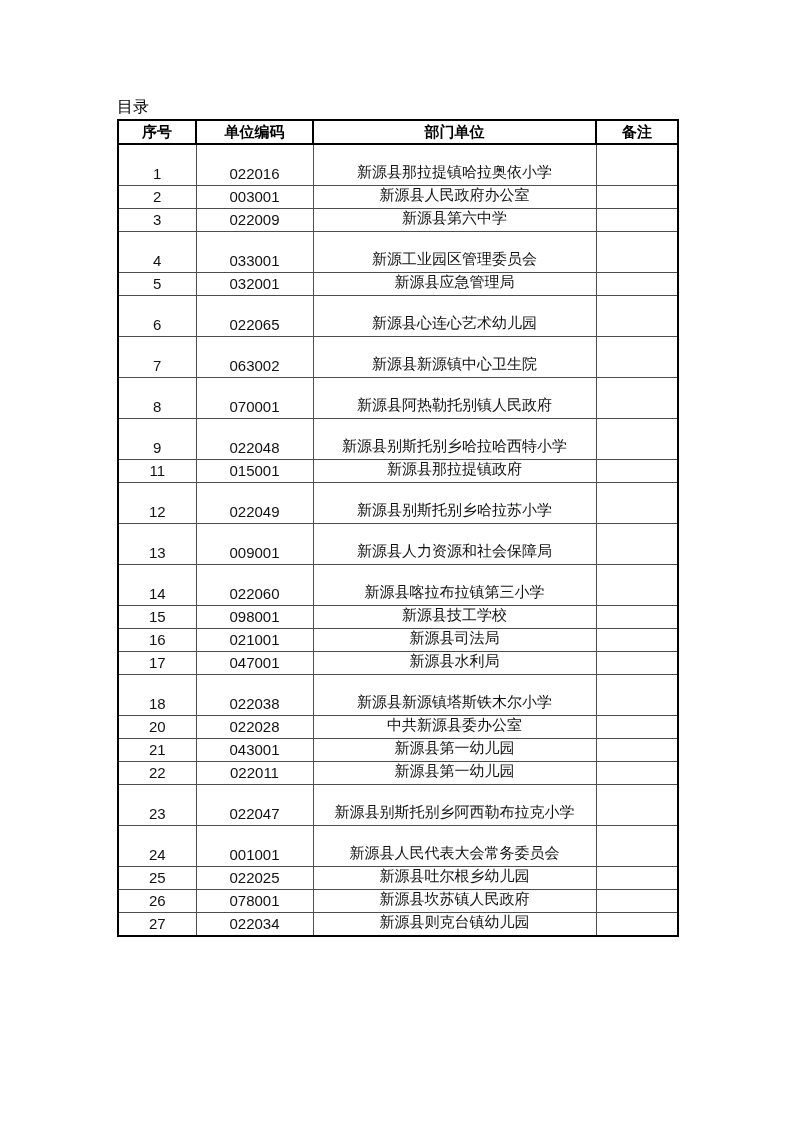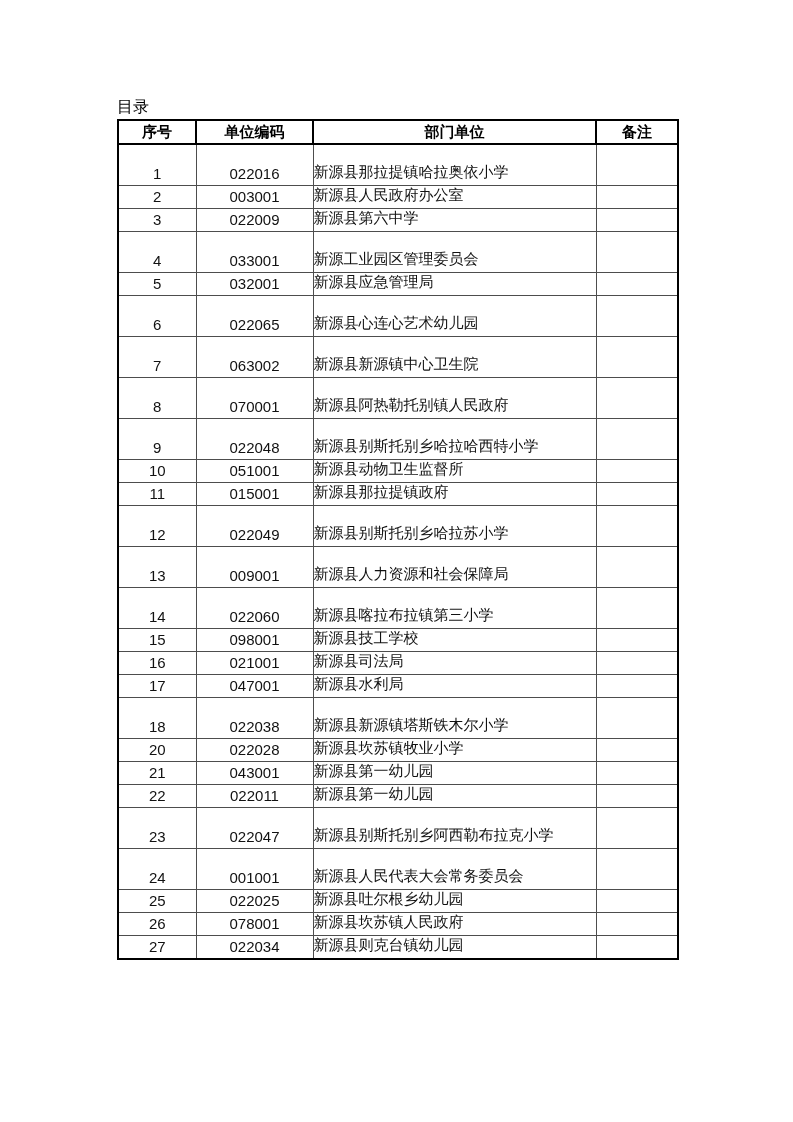--- a/index.html
+++ b/index.html
@@ -57,21 +57,21 @@
     overflow: hidden;
     white-space: nowrap;
   }
   tr.row-normal { height: 23px; }
   tr.row-tall   { height: 41px; }
   td.cell-no, td.cell-code {
     text-align: center;
     font-family: "Liberation Sans", sans-serif;
   }
   td.cell-name {
-    text-align: left;
+    text-align: center;
     padding-left: 3px;
     font-family: Liberation Sans, sans-serif;
     font-size: 16px;
   }
   td.cell-note { text-align: center; }
 </style>
 </head>
 <body>
 
 <div class="doc-title">目录</div>
@@ -140,26 +140,20 @@
         <td class="cell-name">新源县阿热勒托别镇人民政府</td>
         <td class="cell-note"></td>
       </tr>
       <tr class="row-tall">
         <td class="cell-no">9</td>
         <td class="cell-code">022048</td>
         <td class="cell-name">新源县别斯托别乡哈拉哈西特小学</td>
         <td class="cell-note"></td>
       </tr>
       <tr class="row-normal">
-        <td class="cell-no">10</td>
-        <td class="cell-code">051001</td>
-        <td class="cell-name">新源县动物卫生监督所</td>
-        <td class="cell-note"></td>
-      </tr>
-      <tr class="row-normal">
         <td class="cell-no">11</td>
         <td class="cell-code">015001</td>
         <td class="cell-name">新源县那拉提镇政府</td>
         <td class="cell-note"></td>
       </tr>
       <tr class="row-tall">
         <td class="cell-no">12</td>
         <td class="cell-code">022049</td>
         <td class="cell-name">新源县别斯托别乡哈拉苏小学</td>
         <td class="cell-note"></td>
@@ -196,21 +190,21 @@
       </tr>
       <tr class="row-tall">
         <td class="cell-no">18</td>
         <td class="cell-code">022038</td>
         <td class="cell-name">新源县新源镇塔斯铁木尔小学</td>
         <td class="cell-note"></td>
       </tr>
       <tr class="row-normal">
         <td class="cell-no">20</td>
         <td class="cell-code">022028</td>
-        <td class="cell-name">新源县坎苏镇牧业小学</td>
+        <td class="cell-name">中共新源县委办公室</td>
         <td class="cell-note"></td>
       </tr>
       <tr class="row-normal">
         <td class="cell-no">21</td>
         <td class="cell-code">043001</td>
         <td class="cell-name">新源县第一幼儿园</td>
         <td class="cell-note"></td>
       </tr>
       <tr class="row-normal">
         <td class="cell-no">22</td>

